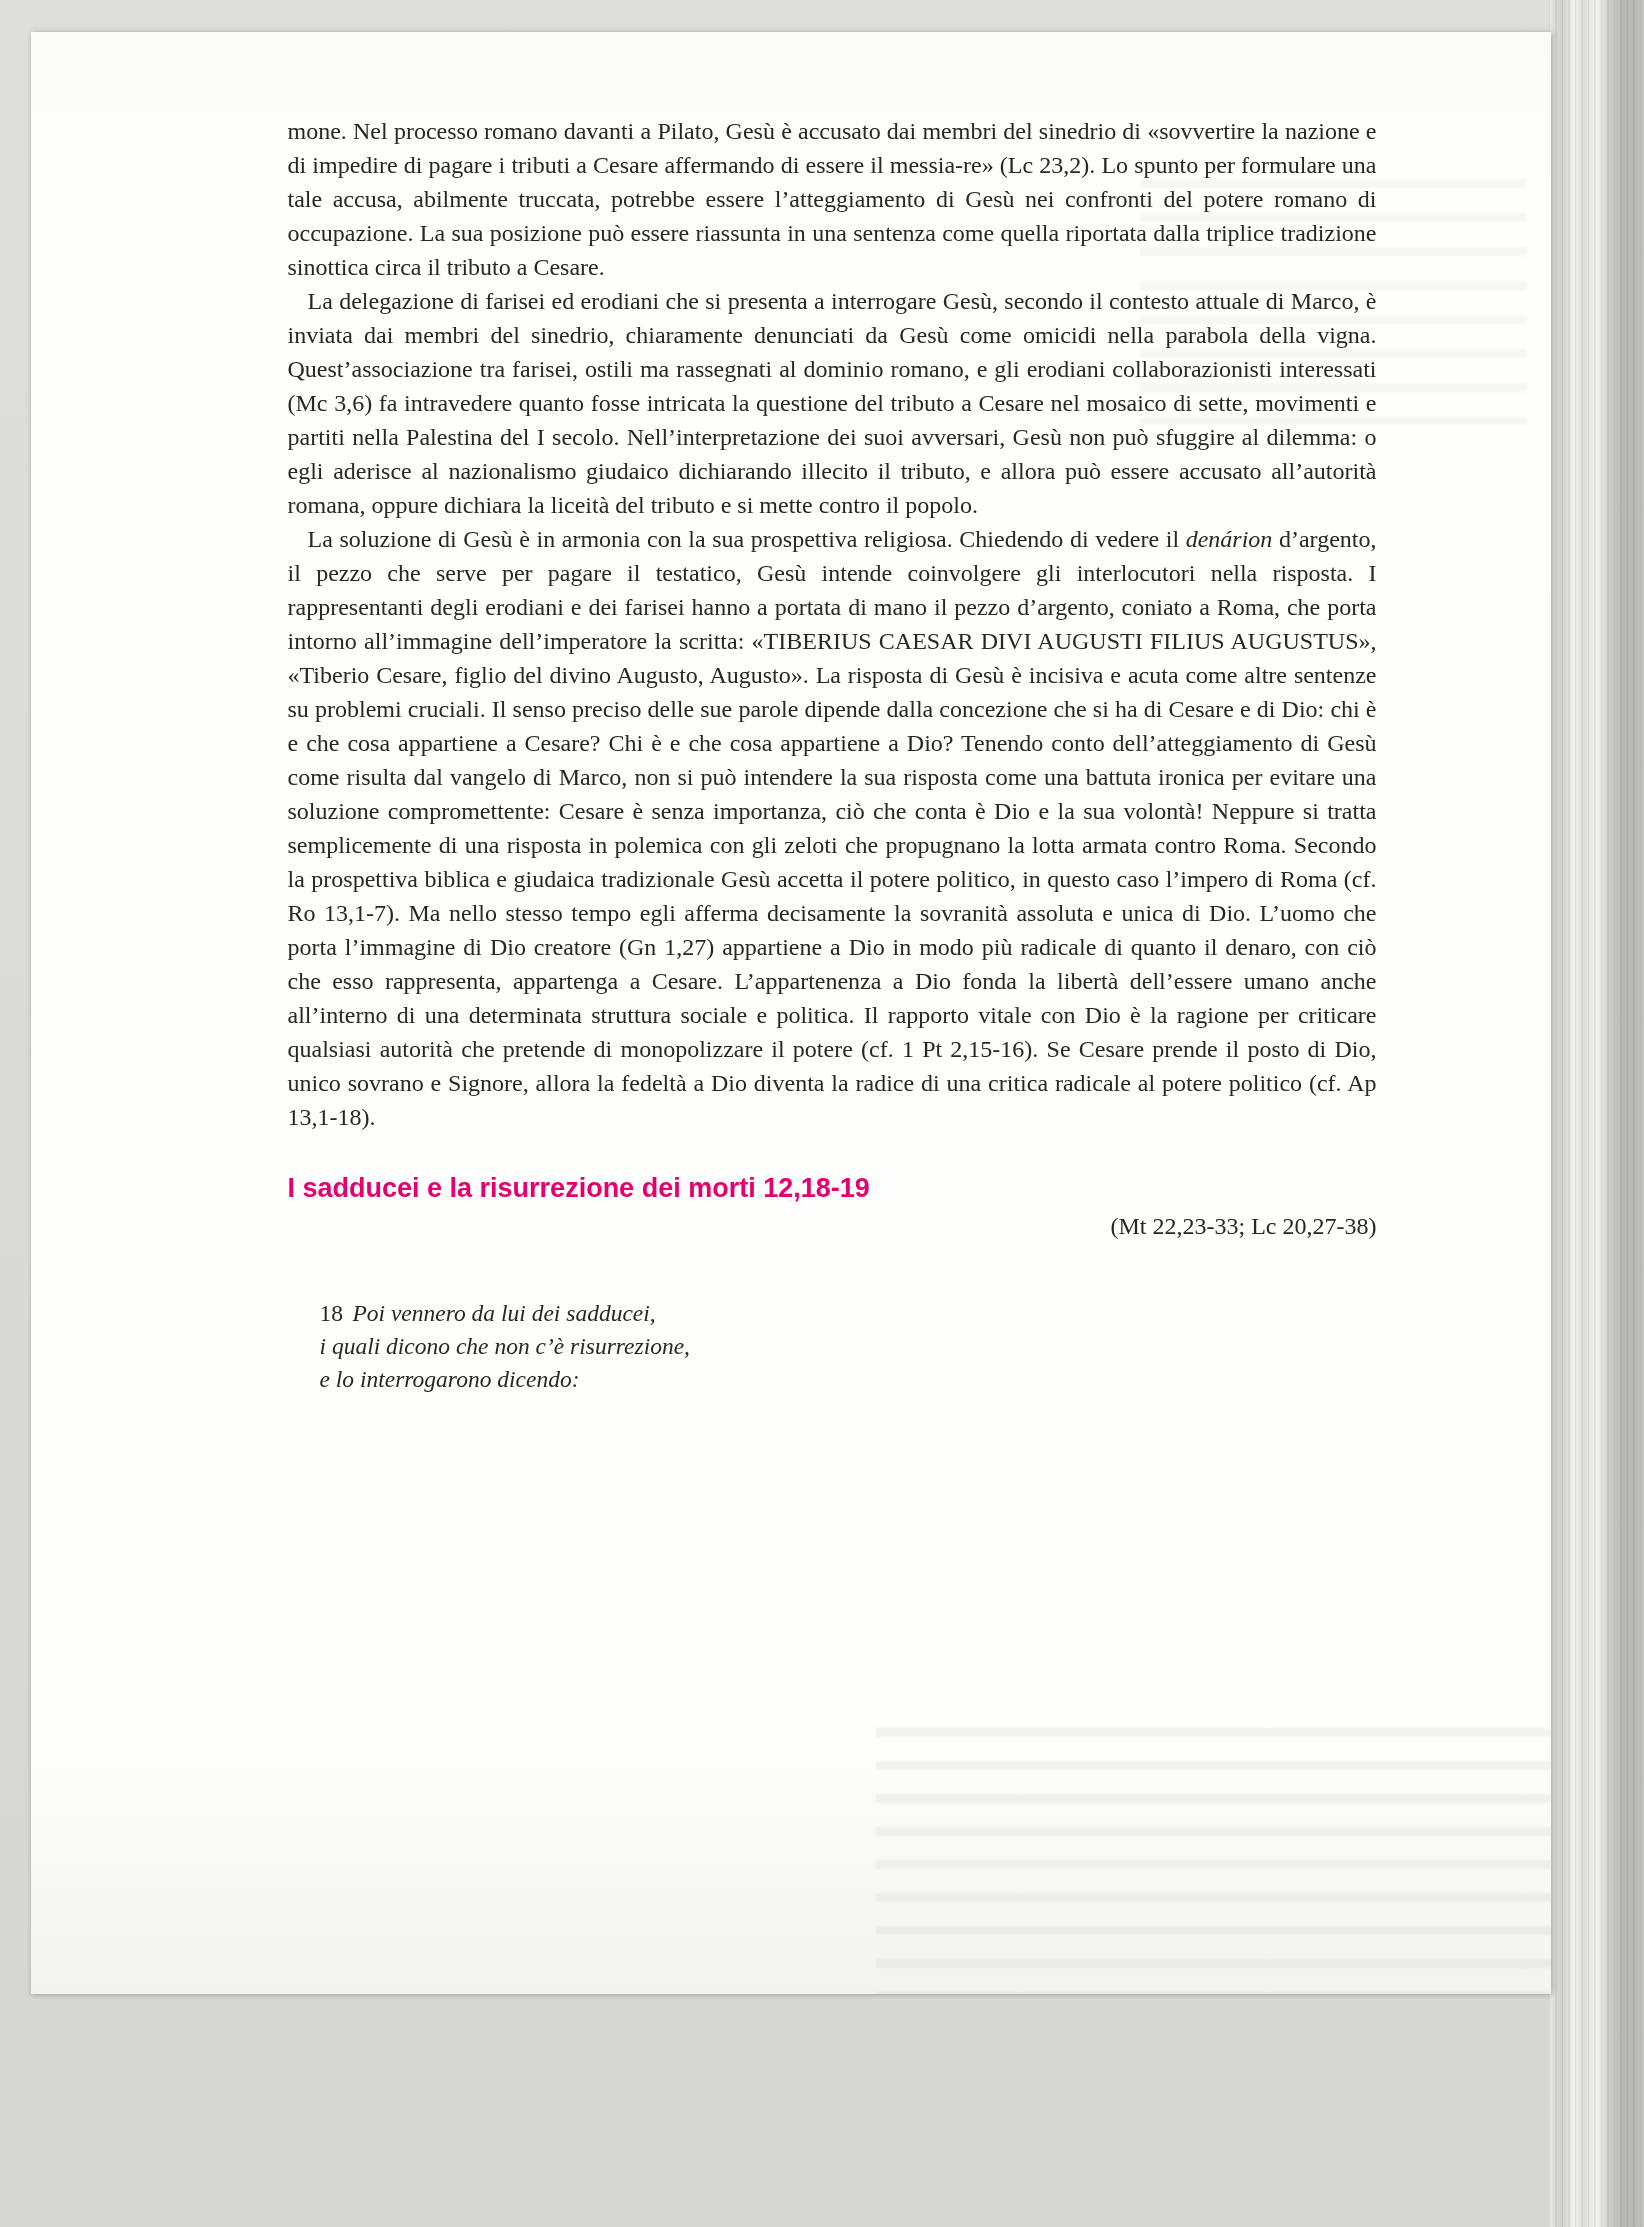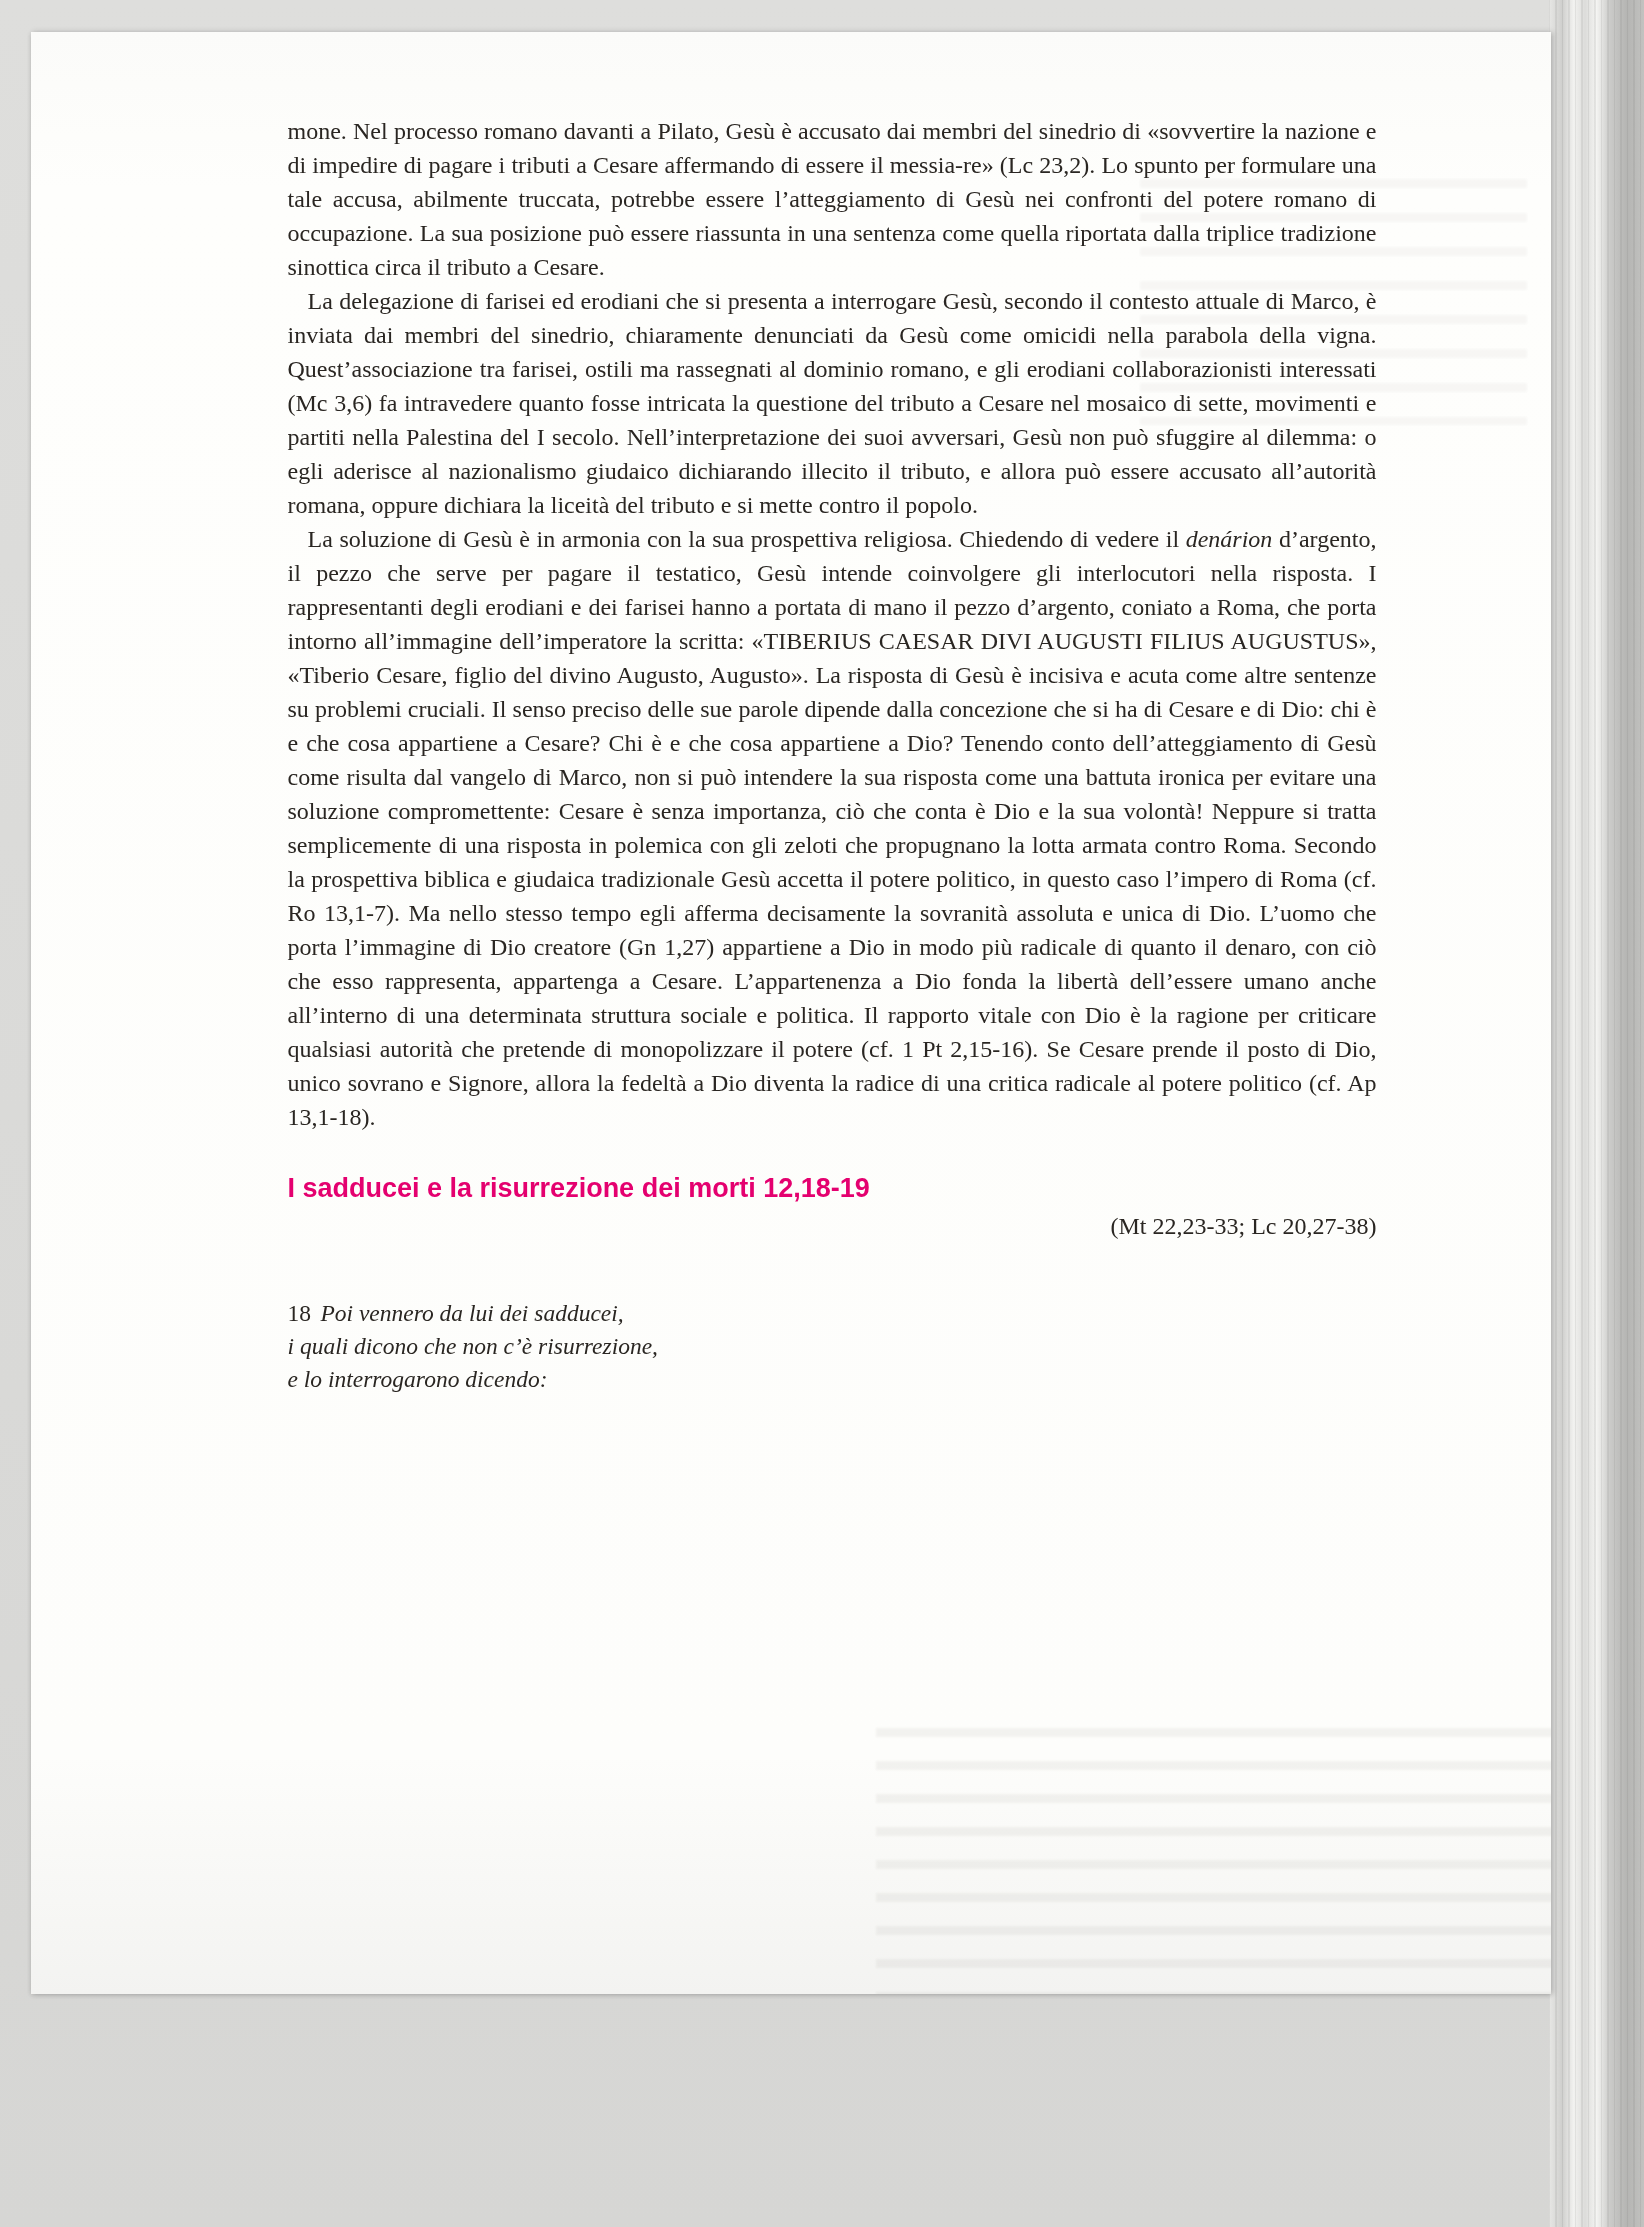--- a/index.html
+++ b/index.html
@@ -80,20 +80,21 @@
   .parallels {
     font-size: 24px;
     line-height: 1.3;
     text-align: right;
     text-indent: 0;
   }
 
   .verse {
     margin-top: 54px;
     text-align: left;
+    margin-left: 32px;
   }
   .verse p {
     font-size: 23.5px;
     line-height: 33px;
     text-indent: 0;
     text-align: left;
   }
   .vtext { font-style: italic; }
   .verse-num { font-style: normal; margin-right: 9.4px; }
 

